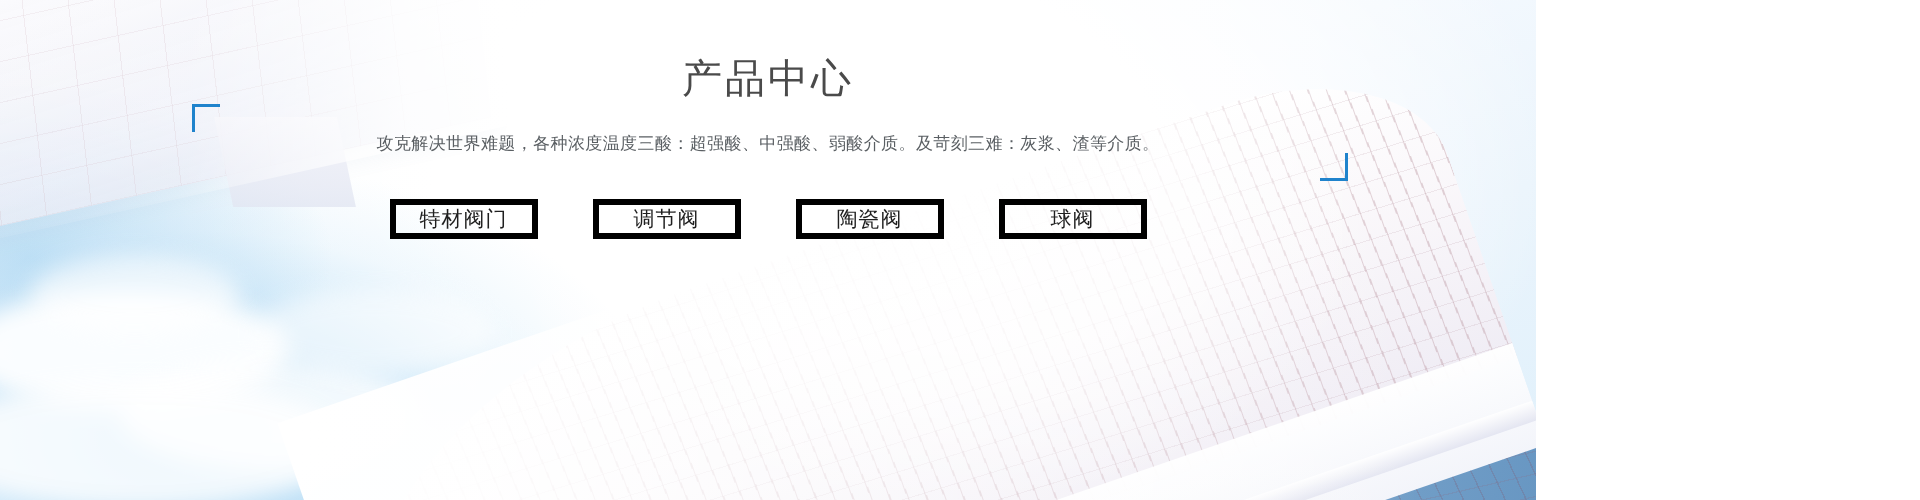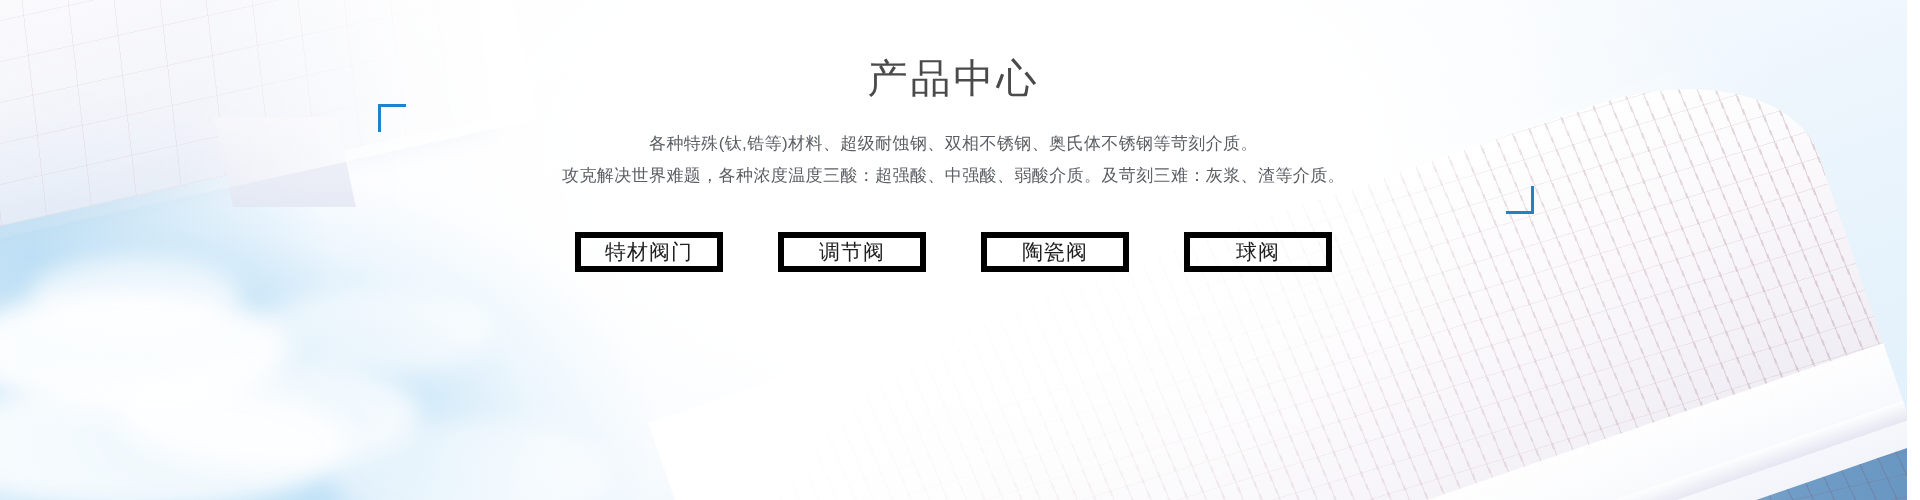--- a/index.html
+++ b/index.html
@@ -5,21 +5,21 @@
   * { margin:0; padding:0; box-sizing:border-box; }
   html, body {
     width:1920px; height:500px;
     overflow:hidden;
     background:#ffffff;
     font-family:"Liberation Sans","DejaVu Sans",sans-serif;
   }
 
   .banner {
     position:relative;
-    width:1907px; height:500px;
+    width:1536px; height:500px;
     overflow:hidden;
     background:#fdfdff;
   }
 
   
   .bg-base{
     position:absolute; inset:0;
     background:
       radial-gradient(ellipse 760px 460px at 52% 34%, #ffffff 0%, #ffffff 48%, rgba(255,255,255,0.65) 72%, rgba(255,255,255,0) 100%),
       linear-gradient(160deg,#ffffff 0%,#fbfcff 26%,#f4f9fe 48%,#eaf4fc 70%,#dff0fb 100%);
@@ -221,21 +221,20 @@
   </div>
   <div class="tower-fade"></div>
   <div class="glow-center"></div>
 
   <div class="content">
 
     <h1 class="page-title">产品中心</h1>
 
     <div class="desc-block">
       <span class="bracket bracket-tl"></span>
-      <p class="desc-line">各种特殊(钛,锆等)材料、超级耐蚀钢、双相不锈钢、奥氏体不锈钢等苛刻介质。</p>
       <p class="desc-line">攻克解决世界难题，各种浓度温度三酸：超强酸、中强酸、弱酸介质。及苛刻三难：灰浆、渣等介质。</p>
       <span class="bracket bracket-br"></span>
     </div>
 
     <div class="tag-grid">
       <div class="tag">特材阀门</div>
       <div class="tag">调节阀</div>
       <div class="tag">陶瓷阀</div>
       <div class="tag">球阀</div>
     </div>

